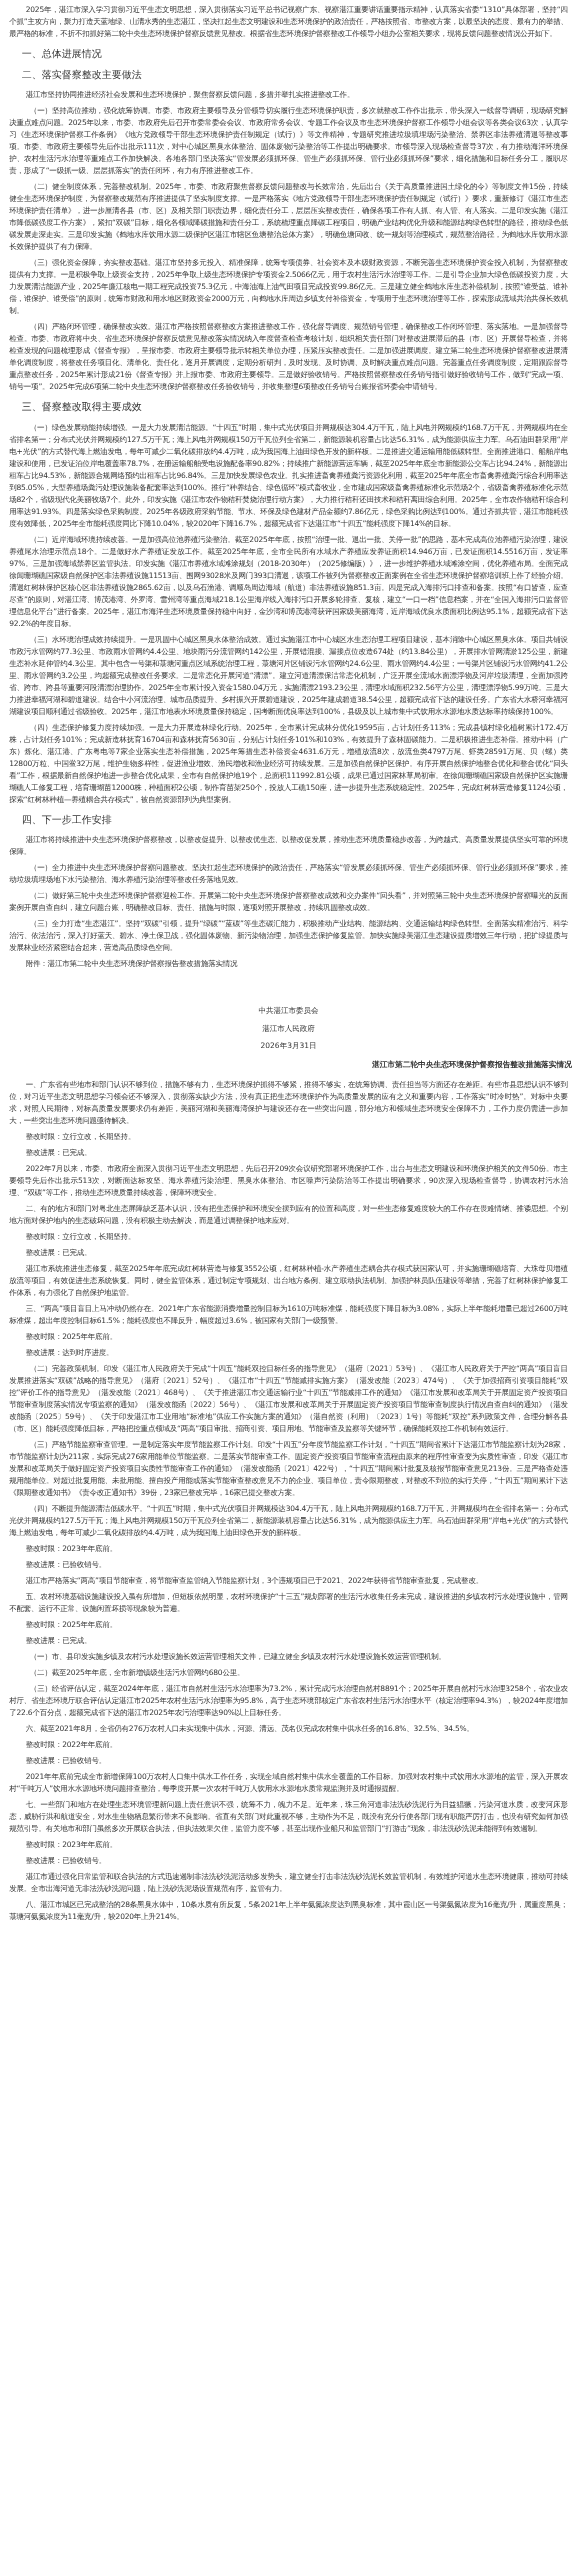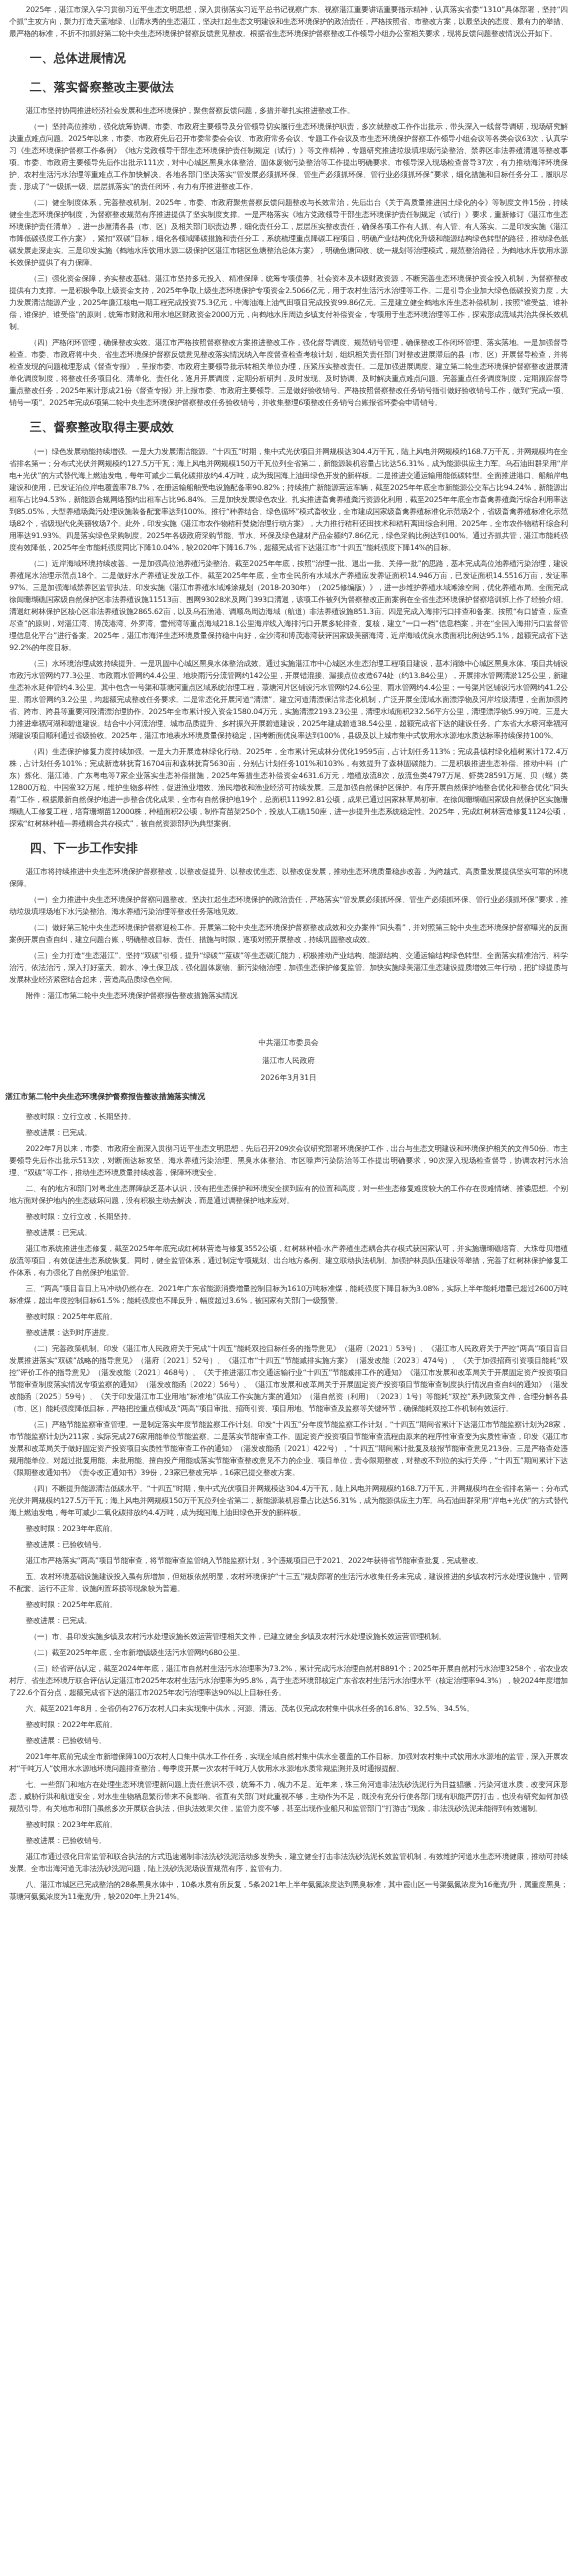--- a/index.html
+++ b/index.html
@@ -1,25 +1,25 @@
 <!DOCTYPE html>
 <html style="font-size:8.2px"><head>
 <meta charset="utf-8">
 <style>
   html,body{margin:0;padding:0;background:#ffffff;}
   body{width:577px;font-family:"DejaVu Sans","Liberation Sans",sans-serif;color:#333333;}
   .doc{padding:0 5.2px 15.5px 5.2px;box-sizing:border-box;width:577px;}
   p{margin:4px;font-size:7.5px;line-height:12px;text-align:justify;letter-spacing:-0.2px;}
   .indent{text-indent:16.5px;}
   .sub{text-indent:20.6px;}
-  h3{margin:8px;font-size:12px;line-height:20.6px;font-weight:bold;padding-left:16.5px;color:#333;}
+  h3{margin:0;font-size:10px;line-height:20.6px;font-weight:normal;padding-left:16.5px;color:#333;}
   .sig{text-align:center;font-size:7.5px;line-height:17.5px;}
   .sig-block{margin-top:32px;}
   .annex-label{margin-top:29px;padding-left:16.5px;font-size:7.5px;line-height:17.5px;}
-  .annex-title{text-align:left;font-weight:bold;font-size:7.7px;line-height:20.6px;}
+  .annex-title{text-align:right;font-weight:bold;font-size:7.7px;line-height:20.6px;}
   b{font-weight:normal;}
 </style>
 </head>
 <body>
 
 <div class="doc">
   <p class="indent">2025年，湛江市深入学习贯彻习近平生态文明思想，深入贯彻落实习近平总书记视察广东、视察湛江重要讲话重要指示精神，认真落实省委“1310”具体部署，坚持“四个抓”主攻方向，聚力打造天蓝地绿、山清水秀的生态湛江，坚决扛起生态文明建设和生态环境保护的政治责任，严格按照省、市整改方案，以最坚决的态度、最有力的举措、最严格的标准，不折不扣抓好第二轮中央生态环境保护督察反馈意见整改。根据省生态环境保护督察整改工作领导小组办公室相关要求，现将反馈问题整改情况公开如下。</p>
   <div id="sections">
       <h3>一、总体进展情况</h3>
       <h3>二、落实督察整改主要做法</h3>
@@ -42,20 +42,21 @@
   <p class="indent">附件：湛江市第二轮中央生态环境保护督察报告整改措施落实情况</p>
 
   <div class="sig-block">
     <div class="sig">中共湛江市委员会</div>
     <div class="sig">湛江市人民政府</div>
     <div class="sig">2026年3月31日</div>
   </div>
 
   <div class="annex-title">湛江市第二轮中央生态环境保护督察报告整改措施落实情况</div>
   <div id="annex-items">
+      <p class="indent">一、广东省有些地市和部门认识不够到位，措施不够有力，生态环境保护抓得不够紧，推得不够实，在统筹协调、责任担当等方面还存在差距。有些市县思想认识不够到位，对习近平生态文明思想学习领会还不够深入，贯彻落实缺少方法，没有真正把生态环境保护作为高质量发展的应有之义和重要内容，工作落实“时冷时热”。对标中央要求，对照人民期待，对标高质量发展要求仍有差距，美丽河湖和美丽海湾保护与建设还存在一些突出问题，部分地方和领域生态环境安全保障不力，工作力度仍需进一步加大，一些突出生态环境问题亟待解决。</p>
       <p class="indent"><span>整改时限：</span><span>立行立改，长期坚持。</span></p>
       <p class="indent"><span>整改进展：</span><span>已完成。</span></p>
       <p class="indent">2022年7月以来，市委、市政府全面深入贯彻习近平生态文明思想，先后召开209次会议研究部署环境保护工作，出台与生态文明建设和环境保护相关的文件50份。市主要领导先后作出批示513次，对断面达标攻坚、海水养殖污染治理、黑臭水体整治、市区噪声污染防治等工作提出明确要求，90次深入现场检查督导，协调农村污水治理、“双碳”等工作，推动生态环境质量持续改善，保障环境安全。</p>
       <p class="indent">二、有的地方和部门对粤北生态屏障缺乏基本认识，没有把生态保护和环境安全摆到应有的位置和高度，对一些生态修复难度较大的工作存在畏难情绪、推诿思想。个别地方面对保护地内的生态破坏问题，没有积极主动去解决，而是通过调整保护地来应对。</p>
       <p class="indent"><span>整改时限：</span><span>立行立改，长期坚持。</span></p>
       <p class="indent"><span>整改进展：</span><span>已完成。</span></p>
       <p class="indent">湛江市系统推进生态修复，截至2025年年底完成红树林营造与修复3552公顷，红树林种植-水产养殖生态耦合共存模式获国家认可，并实施珊瑚礁培育、大珠母贝增殖放流等项目，有效促进生态系统恢复。同时，健全监管体系，通过制定专项规划、出台地方条例、建立联动执法机制、加强护林员队伍建设等举措，完善了红树林保护修复工作体系，有力强化了自然保护地监管。</p>
       <p class="indent">三、“两高”项目盲目上马冲动仍然存在。2021年广东省能源消费增量控制目标为1610万吨标准煤，能耗强度下降目标为3.08%，实际上半年能耗增量已超过2600万吨标准煤，超出年度控制目标61.5%；能耗强度也不降反升，幅度超过3.6%，被国家有关部门一级预警。</p>
       <p class="indent"><span>整改时限：</span><span>2025年年底前。</span></p>
       <p class="indent"><span>整改进展：</span><span>达到时序进度。</span></p>

